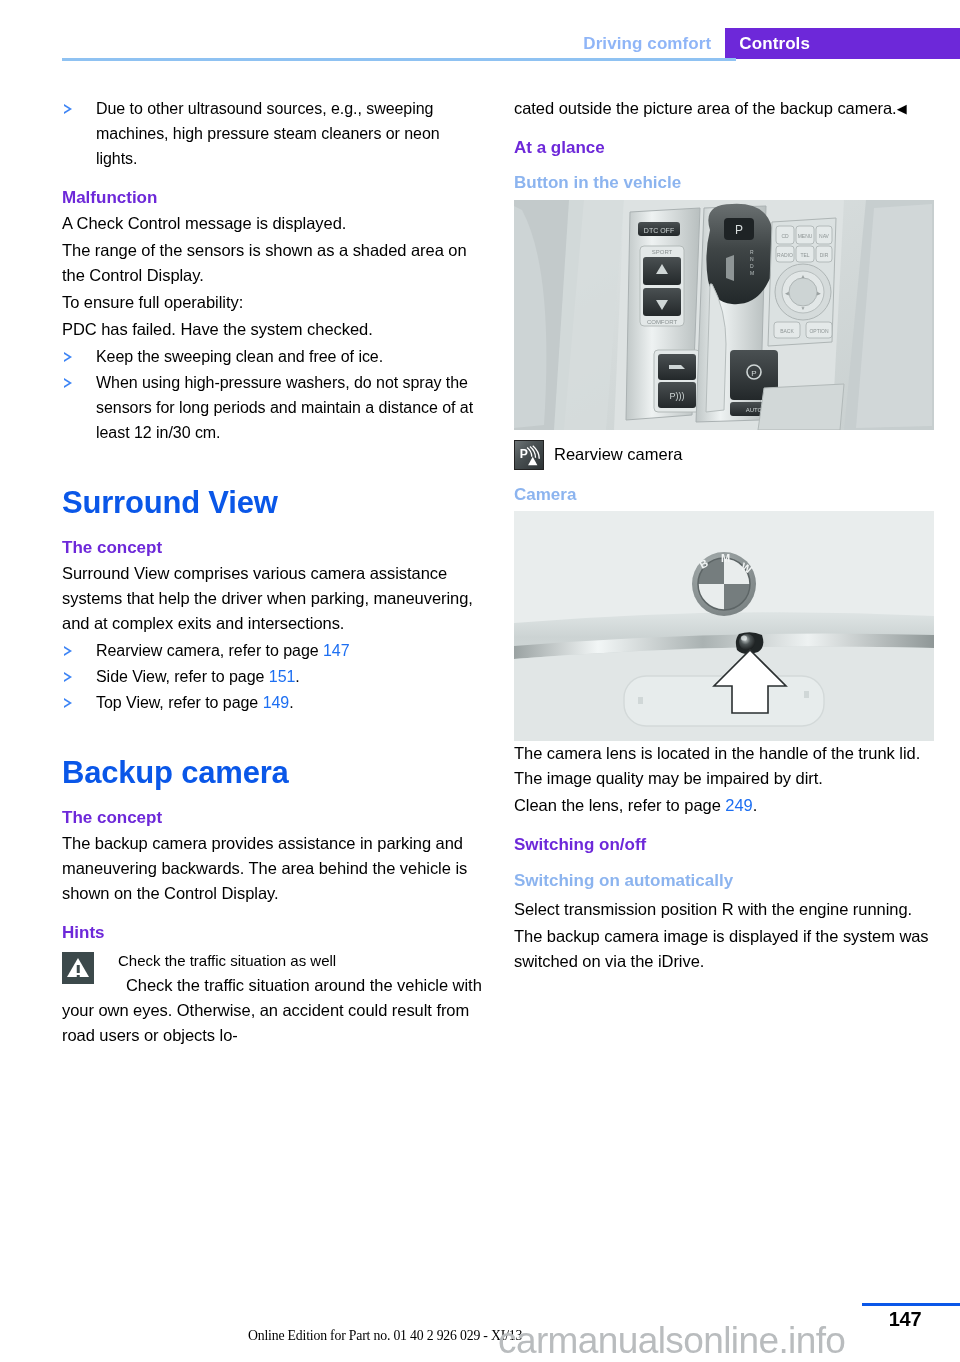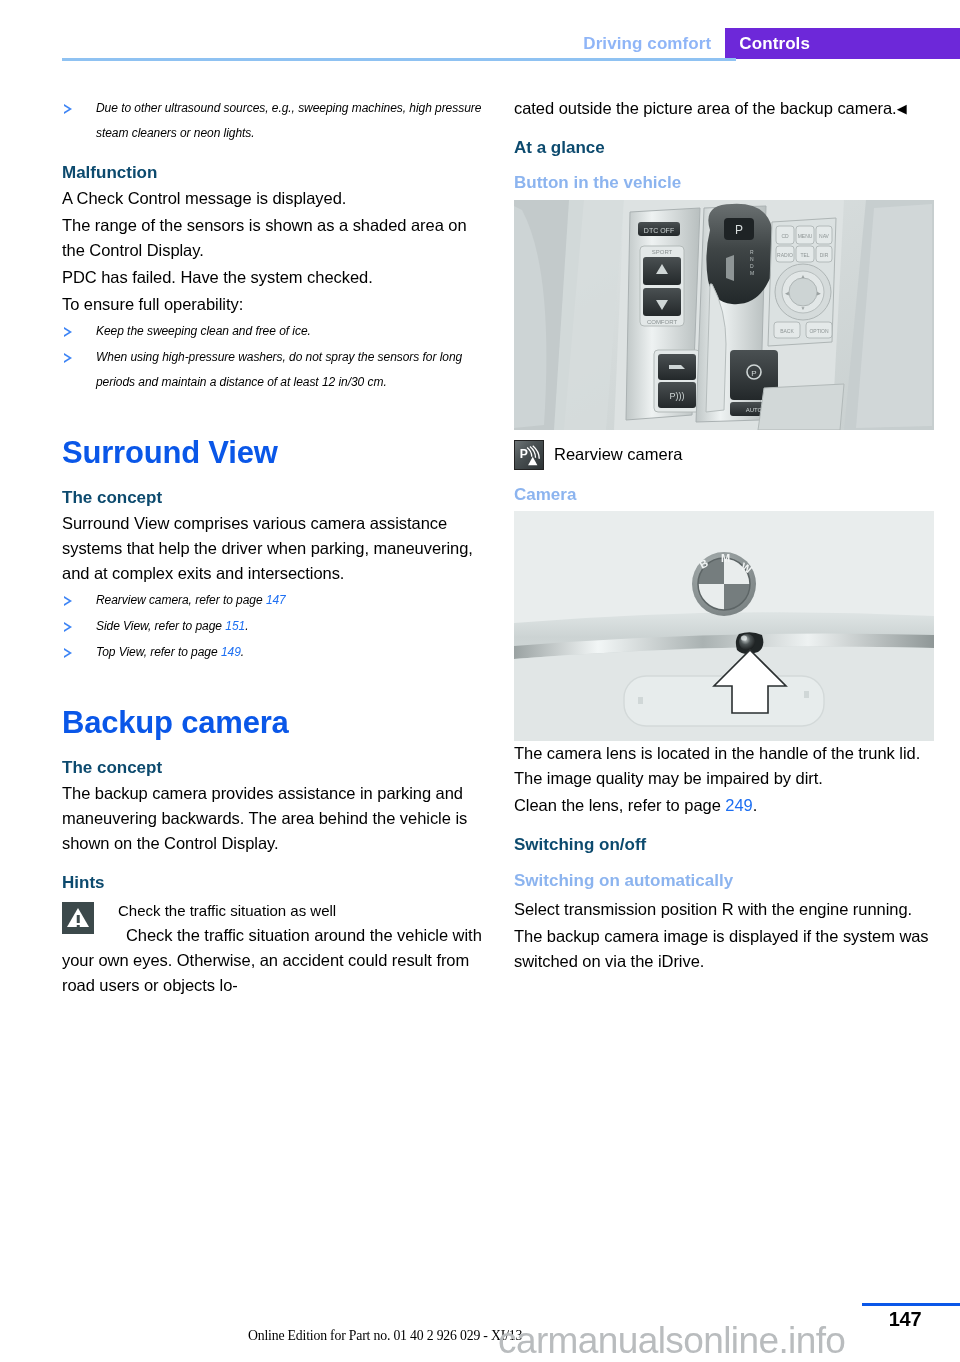--- a/index.html
+++ b/index.html
@@ -24,40 +24,39 @@
   .col { position: absolute; top: 96px; width: 420px; }
   .col-left  { left: 62px; }
   .col-right { left: 514px; }
 
   
   h1.sec {
     color: #0a57e8; font-size: 31px; font-weight: bold;
     letter-spacing: -.2px; margin-top: 40px; margin-bottom: 12px; line-height: 1.15;
   }
   h2.sub {
-    color: #0c4a6e; font-size: 17px; font-weight: bold;
+    color: #6d28d9; font-size: 17px; font-weight: bold;
     margin-top: 17px; margin-bottom: 3px; line-height: 1.2;
   }
   h3.subsub {
     color: #8cb4ef; font-size: 17px; font-weight: bold;
     margin-top: 15px; margin-bottom: 6px; line-height: 1.2;
   }
   p.body {
     font-size: 16.5px; line-height: 25px; margin-bottom: 2px;
     letter-spacing: -.05px;
   }
   .ref { color: #1d6ff2; }
 
   
   ul.bul { list-style: none; margin: 0 0 2px 0; }
   ul.bul li {
     position: relative; padding-left: 34px;
-    font-size: 12px; line-height: 25px; letter-spacing: -.05px;
+    font-size: 16px; line-height: 25px; letter-spacing: -.05px;
     margin-bottom: 1px;
-    font-style: italic;
   }
   ul.bul li .tri {
     position: absolute; left: 2px; top: 8px;
     width: 0; height: 0;
     border-top: 5px solid transparent;
     border-bottom: 5px solid transparent;
     border-left: 8px solid #3d84f5;
   }
   ul.bul li .tri::after {
     content: ""; position: absolute;
@@ -154,22 +153,22 @@
     <ul class="bul">
       <li>
         <span class="tri"></span>
         <span>Due to other ultrasound sources, e.g., sweeping machines, high pressure steam cleaners or neon lights.</span>
       </li>
     </ul>
 
     <h2 class="sub">Malfunction</h2>
     <p class="body">A Check Control message is displayed.</p>
     <p class="body">The range of the sensors is shown as a shaded area on the Control Display.</p>
+    <p class="body">To ensure full operability:</p>
     <p class="body">PDC has failed. Have the system checked.</p>
-    <p class="body">To ensure full operability:</p>
 
     <ul class="bul">
       <li>
         <span class="tri"></span>
         <span>Keep the sweeping clean and free of ice.</span>
       </li>
       <li>
         <span class="tri"></span>
         <span>When using high-pressure washers, do not spray the sensors for long periods and maintain a distance of at least 12 in/30 cm.</span>
       </li>

